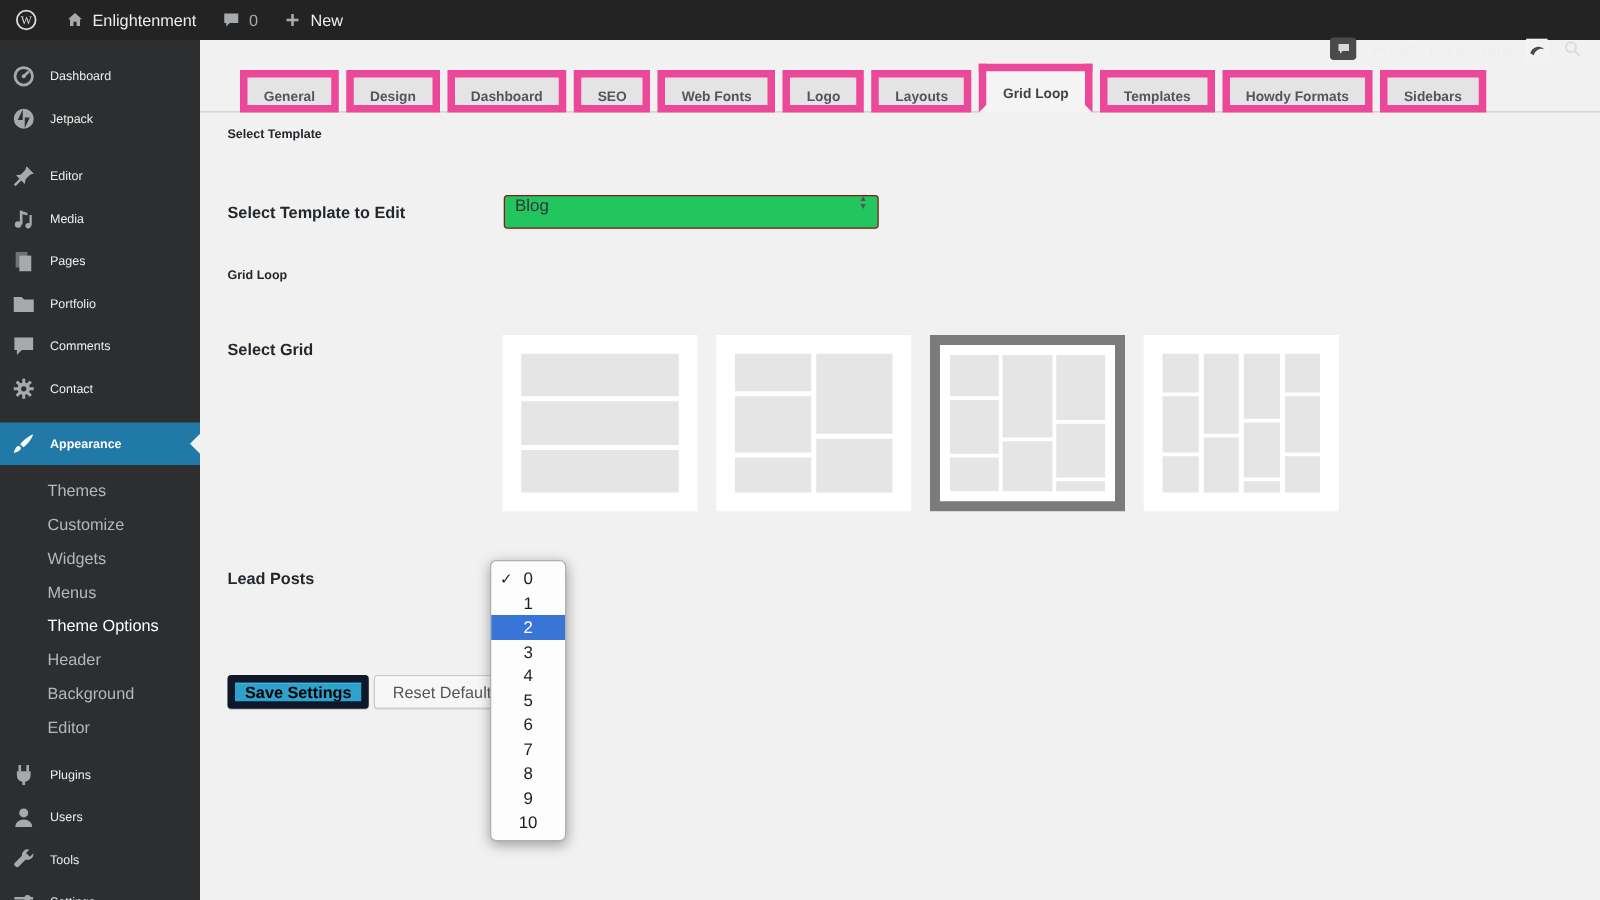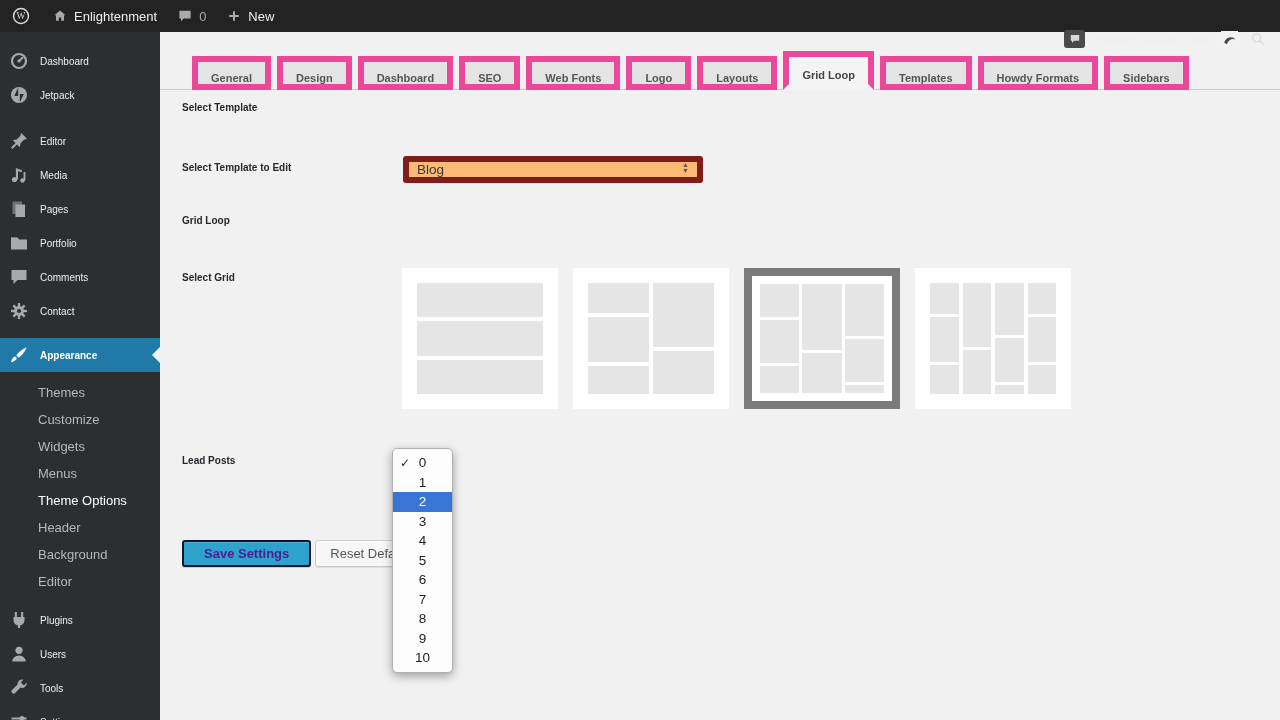--- a/index.html
+++ b/index.html
@@ -45,46 +45,46 @@
 
   
   #tabs { position:absolute; left:0; top:18px; width:100%; height:40px;
     border-bottom:1px solid #ccc; padding-left:32px; display:flex; align-items:flex-end; gap:6px; }
   .tab { height:34px; line-height:32px; padding:0 13px; background:#e4e4e4;
     border:6px solid #ec4899; margin-bottom:-1px; font-size:11px; font-weight:bold;
     color:#555; cursor:pointer; white-space:nowrap; }
   .tab.active { height:39px; line-height:37px; background:#f4f4f4; border-bottom-color:#f4f4f4; color:#444; }
 
   .h2 { position:absolute; left:22px; font-size:10px; font-weight:bold; color:#23282d; }
-  .field-label { position:absolute; left:22px; font-size:10px; font-weight:bold; color:#23282d; }
+  .field-label { position:absolute; left:22px; font-size:13px; font-weight:bold; color:#23282d; }
 
   
   .select-box { position:absolute; left:243px; top:124px; width:300px; height:27px;
-    background:#fdba74; border:6px solid #7f1d1d; border-radius:3px; display:flex;
+    background:#22c55e; border:1px solid #7f1d1d; border-radius:3px; display:flex;
     align-items:flex-start; padding:0 8px; font-size:13.5px; color:#32373c; cursor:pointer;
     box-shadow:0 1px 1px rgba(0,0,0,.04); }
   .select-box .val { flex:1; }
   .updown { display:flex; flex-direction:column; align-items:center; color:#555;
     font-size:7px; line-height:6px; }
 
   
   #grid-cards { position:absolute; left:242px; top:236px; display:flex; gap:15px; }
   .gcard { width:156px; height:141px; background:#fff; padding:15px; display:flex; gap:4px; cursor:pointer; }
   .gcard.selected { border:8px solid #7b7b7b; padding:8px; gap:3px; }
   .gcol { flex:1; display:flex; flex-direction:column; gap:4px; }
   .gcard.selected .gcol { gap:3px; }
   .gcard[data-cols="4"] .gcol { gap:3px; }
   .gblock { width:100%; background:#e5e5e5; }
 
   
   #buttons { position:absolute; left:22px; top:508px; display:flex; gap:4px; }
   .btn { height:27px; font-size:13px; border-radius:3px; cursor:pointer;
     display:inline-flex; align-items:center; }
-  .btn-primary { background:var(--button-bg,#2ea2cc); border:2px solid #0f172a;
-    color:#4c1d95; font-weight:bold; padding:0 20px;
+  .btn-primary { background:var(--button-bg,#2ea2cc); border:6px solid #0f172a;
+    color:#000000; font-weight:bold; padding:0 8px;
     box-shadow:inset 0 1px 0 rgba(120,200,230,.5), 0 1px 0 rgba(0,0,0,.15); }
   .btn-secondary { background:#f7f7f7; border:1px solid #cbcbcb; color:#555; padding:0 14px;
     box-shadow:inset 0 1px 0 #fff, 0 1px 0 rgba(0,0,0,.08); }
 
   
   #listbox { position:absolute; left:232px; top:416px; width:61px; background:#fdfdfd;
     border:1px solid #b0b0b0; border-radius:5px; padding:4px 0;
     box-shadow:0 3px 10px rgba(0,0,0,.35); z-index:60; font-size:13.5px; color:#1d1d1f; }
   .lb-item { position:relative; height:19.5px; display:flex; align-items:center;
     justify-content:center; cursor:pointer; }

